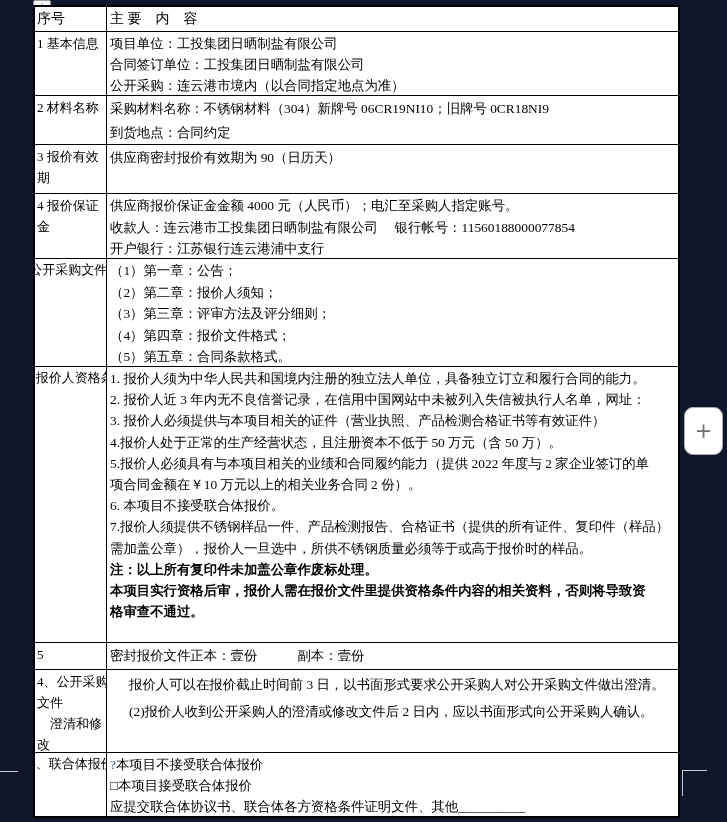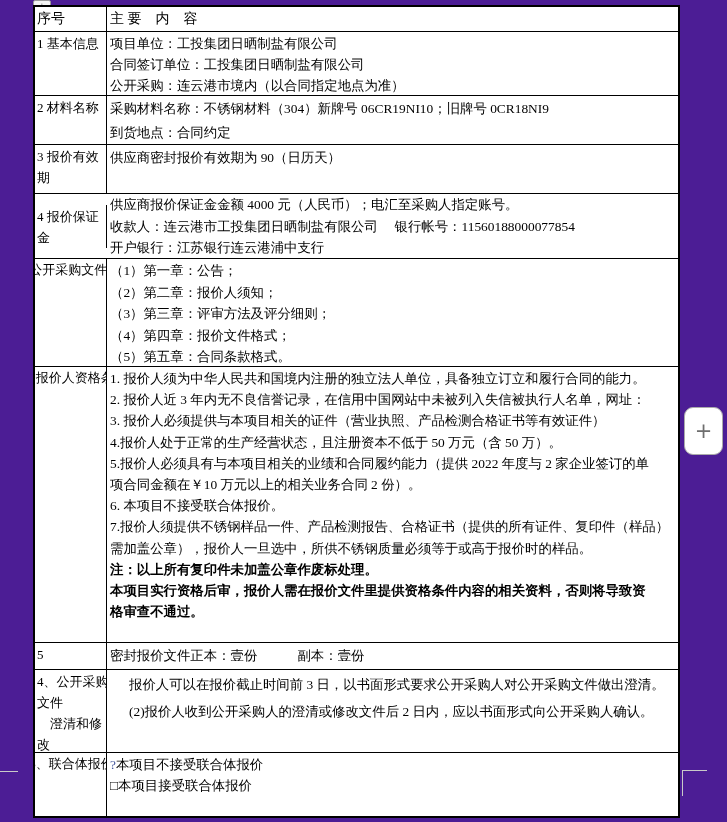--- a/index.html
+++ b/index.html
@@ -1,17 +1,17 @@
 <!DOCTYPE html>
 <html><head>
 <meta charset="utf-8">
 <style>
   html,body{margin:0;padding:0;background:#ffffff;}
   .stage{
-    position:relative;width:727px;height:822px;background:#4c1d95;
+    position:relative;width:727px;height:822px;background:#0f172a;
     font-family:"Liberation Serif","DejaVu Serif",serif;color:#000;overflow:hidden;
   }
   
   .doc-table{
     position:absolute;left:33px;top:5px;width:647px;
     border:2px solid #000;box-sizing:border-box;background:#fff;
   }
   .trow{display:flex;border-bottom:1px solid #000;box-sizing:border-box;}
   .trow:last-child{border-bottom:none;}
   .cell{box-sizing:border-box;overflow:hidden;}
@@ -84,21 +84,21 @@
       </div>
       <div class="trow" style="height: 49px;">
         <div class="cell lcell">
           <div class="lline">3 报价有效</div>
           <div class="lline">期</div>
         </div>
         <div class="cell ccell" style="line-height: 24px;">
           <div class="cline"><span>供应商密封报价有效期为 90（日历天）</span></div>
         </div>
       </div>
-      <div class="trow" style="height: 65px; align-items: center;">
+      <div class="trow" style="height: 65px;">
         <div class="cell lcell">
           <div class="lline">4 报价保证</div>
           <div class="lline">金</div>
         </div>
         <div class="cell ccell" style="line-height: 21.5px;">
           <div class="cline"><span>供应商报价保证金金额 4000 元（人民币）；电汇至采购人指定账号。</span></div>
           <div class="cline"><span>收款人：连云港市工投集团日晒制盐有限公司　 银行帐号：11560188000077854</span></div>
           <div class="cline"><span>开户银行：江苏银行连云港浦中支行</span></div>
         </div>
       </div>
@@ -156,20 +156,21 @@
         </div>
       </div>
       <div class="trow" style="height: 63px;">
         <div class="cell lcell mid">
           <div class="lline">5、联合体报</div>
           <div class="lline">价</div>
         </div>
         <div class="cell ccell" style="line-height: 21px;">
           <div class="cline"><span style="color: rgb(65, 84, 156);">?</span><span>本项目不接受联合体报价</span></div>
           <div class="cline"><span>□本项目接受联合体报价</span></div>
+          <div class="cline"><span>应提交联合体协议书、联合体各方资格条件证明文件、其他__________</span></div>
         </div>
       </div>
     </div>
 
   <button class="add-btn"><span>+</span></button>
 
   <div class="crop crop-left"></div>
   <div class="crop crop-right-h"></div>
   <div class="crop crop-right-v"></div>
 

